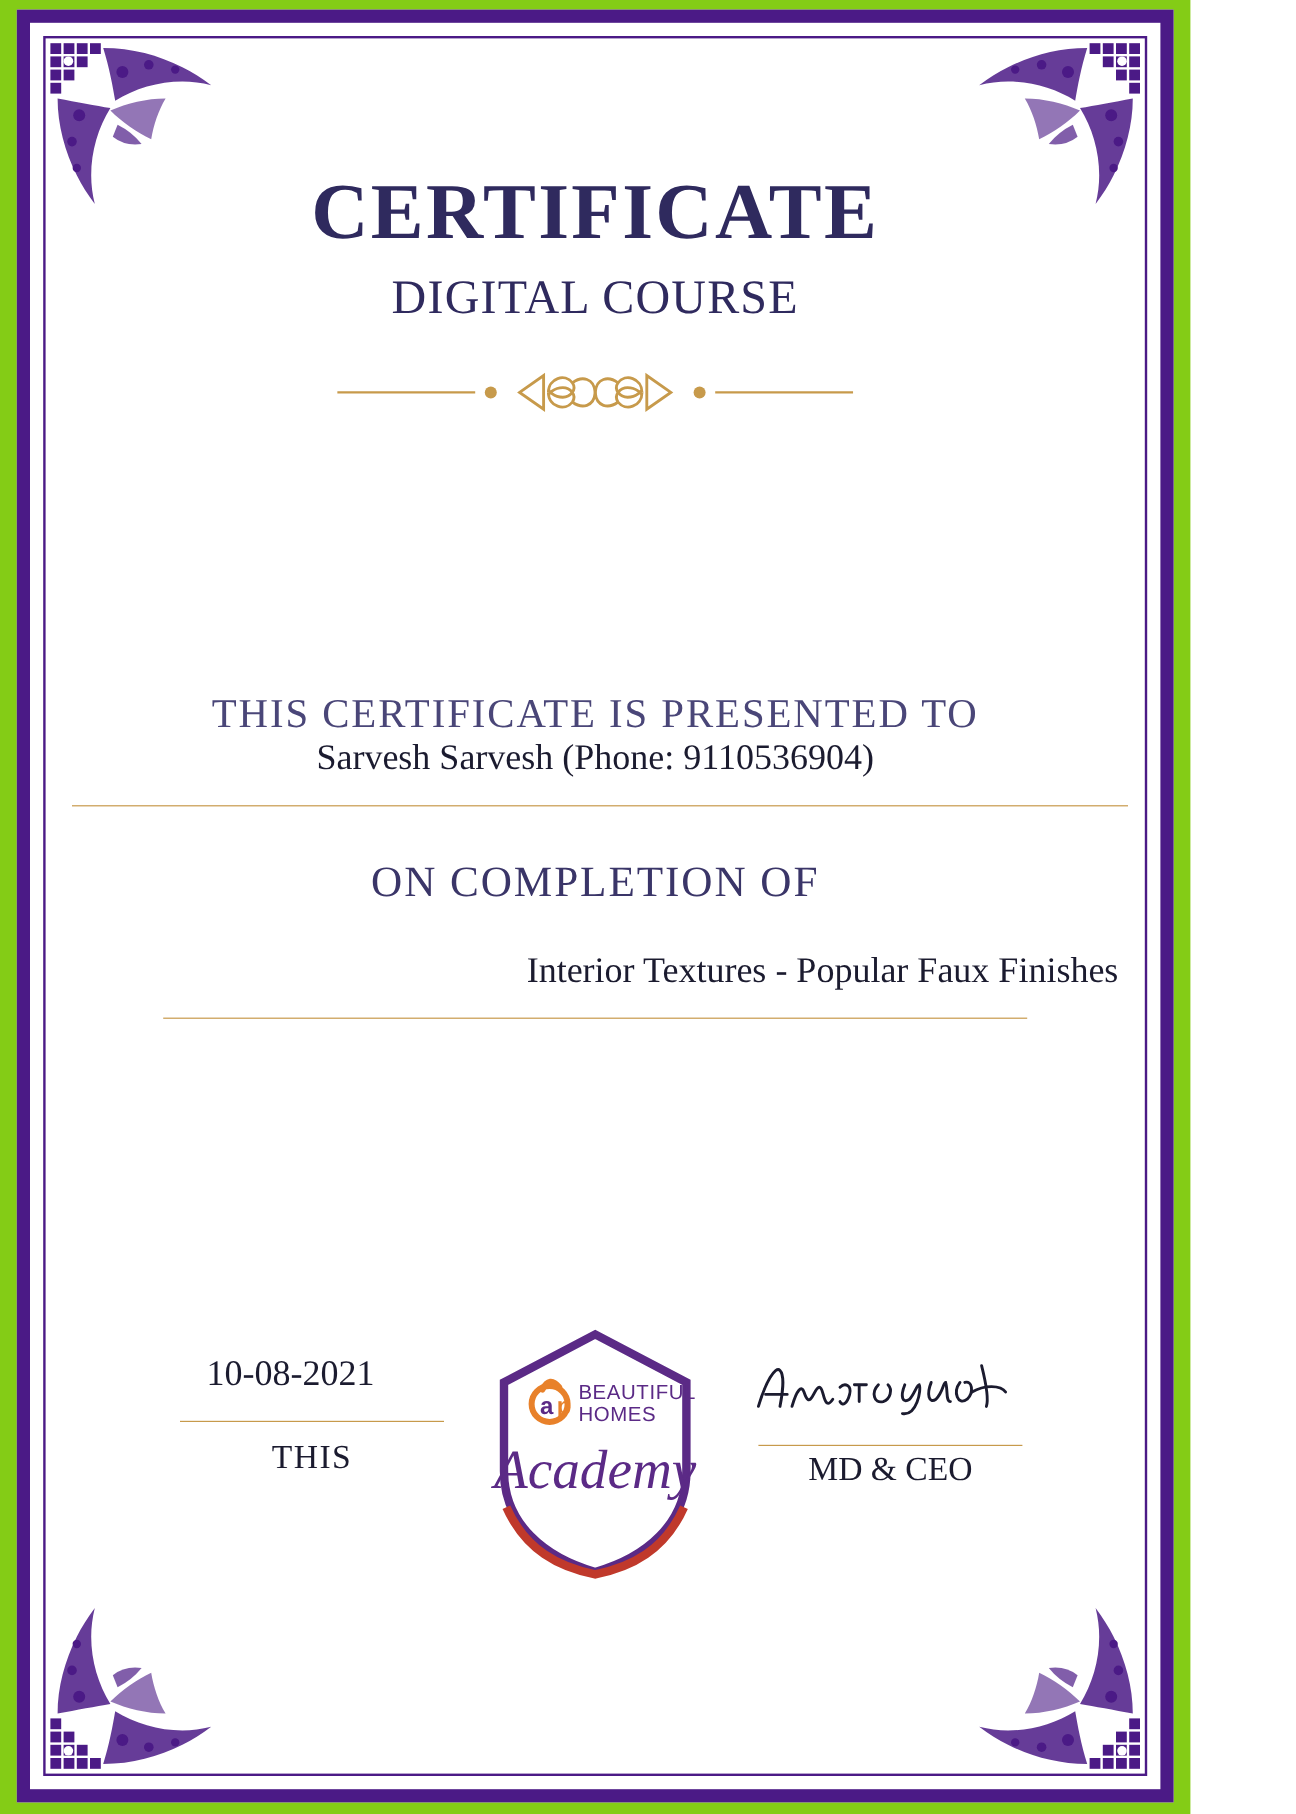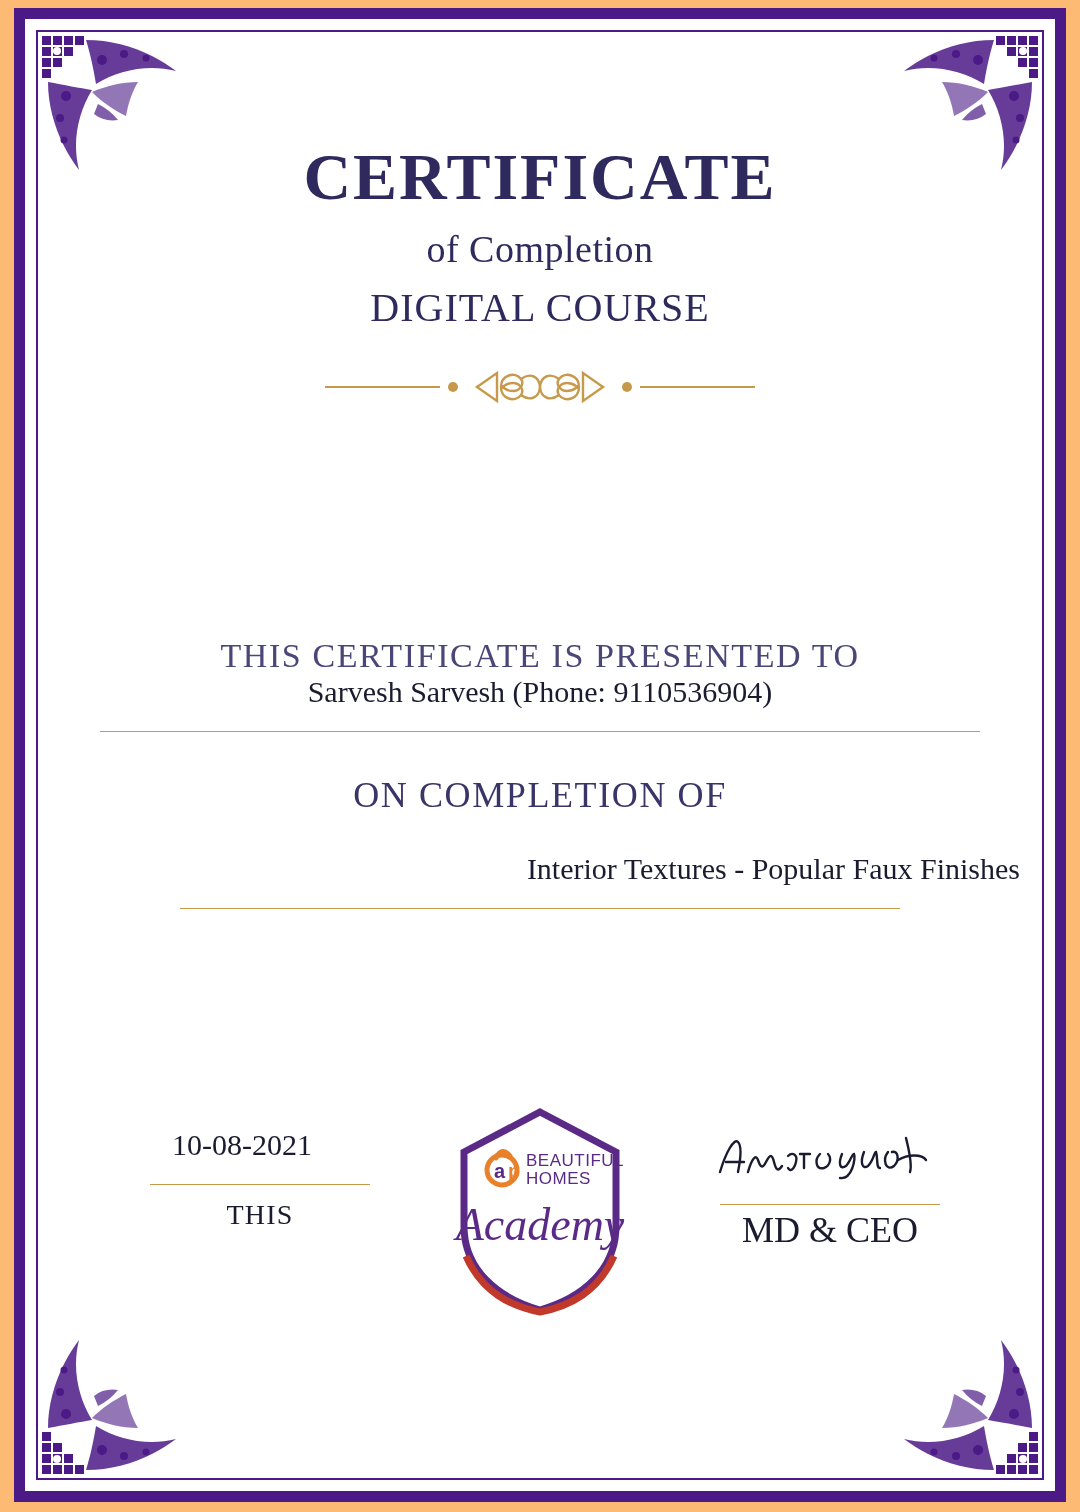--- a/index.html
+++ b/index.html
@@ -9,23 +9,23 @@
   }
   body {
     width: 1080px;
     height: 1512px;
     font-family: "Liberation Serif", serif;
     overflow: hidden;
   }
 
   .page {
     position: relative;
-    width: 1080px;
+    width: 992px;
     height: 1512px;
-    background: #fdba74;
+    background: #84cc16;
     box-sizing: border-box;
   }
 
   
   .outer-frame {
     position: absolute;
     left: 14px;
     top: 8px;
     right: 14px;
     bottom: 10px;
@@ -170,21 +170,21 @@
     font-size: 28px;
     letter-spacing: 1.2px;
     color: #1b1b2f;
   }
   .sign-name {
     font-size: 28px;
     color: #1b1b2f;
     margin-top: 14px;
   }
   .sign-role {
-    font-size: 36px;
+    font-size: 28px;
     color: #1b1b2f;
     margin-top: 4px;
     font-family: Liberation Serif, serif;
   }
   .signature {
     height: 54px;
     display: block;
     margin: 0 auto;
   }
 
@@ -304,21 +304,20 @@
           <circle cx="20" cy="84" r="4"></circle>
           <circle cx="24" cy="106" r="3.5"></circle>
         <path d="M58 70 q12 6 20 16 q-14 2 -24 -6 z" opacity="0.7"></path>
       </g>
     </svg>
   </div>
 
   <div class="content">
 
     <div class="title">CERTIFICATE</div>
-    <div class="subtitle">of Completion</div>
     <div class="course-type">DIGITAL COURSE</div>
 
     <div class="divider">
       <svg viewBox="0 0 430 44" xmlns="http://www.w3.org/2000/svg">
         <line x1="0" y1="22" x2="115" y2="22" stroke="#c79a4b" stroke-width="2"></line>
         <line x1="315" y1="22" x2="430" y2="22" stroke="#c79a4b" stroke-width="2"></line>
         <circle cx="128" cy="22" r="5" fill="#c79a4b"></circle>
         <circle cx="302" cy="22" r="5" fill="#c79a4b"></circle>
         <g fill="none" stroke="#c79a4b" stroke-width="2.4">
           <path d="M152 22 L172 8 L172 36 Z"></path>

